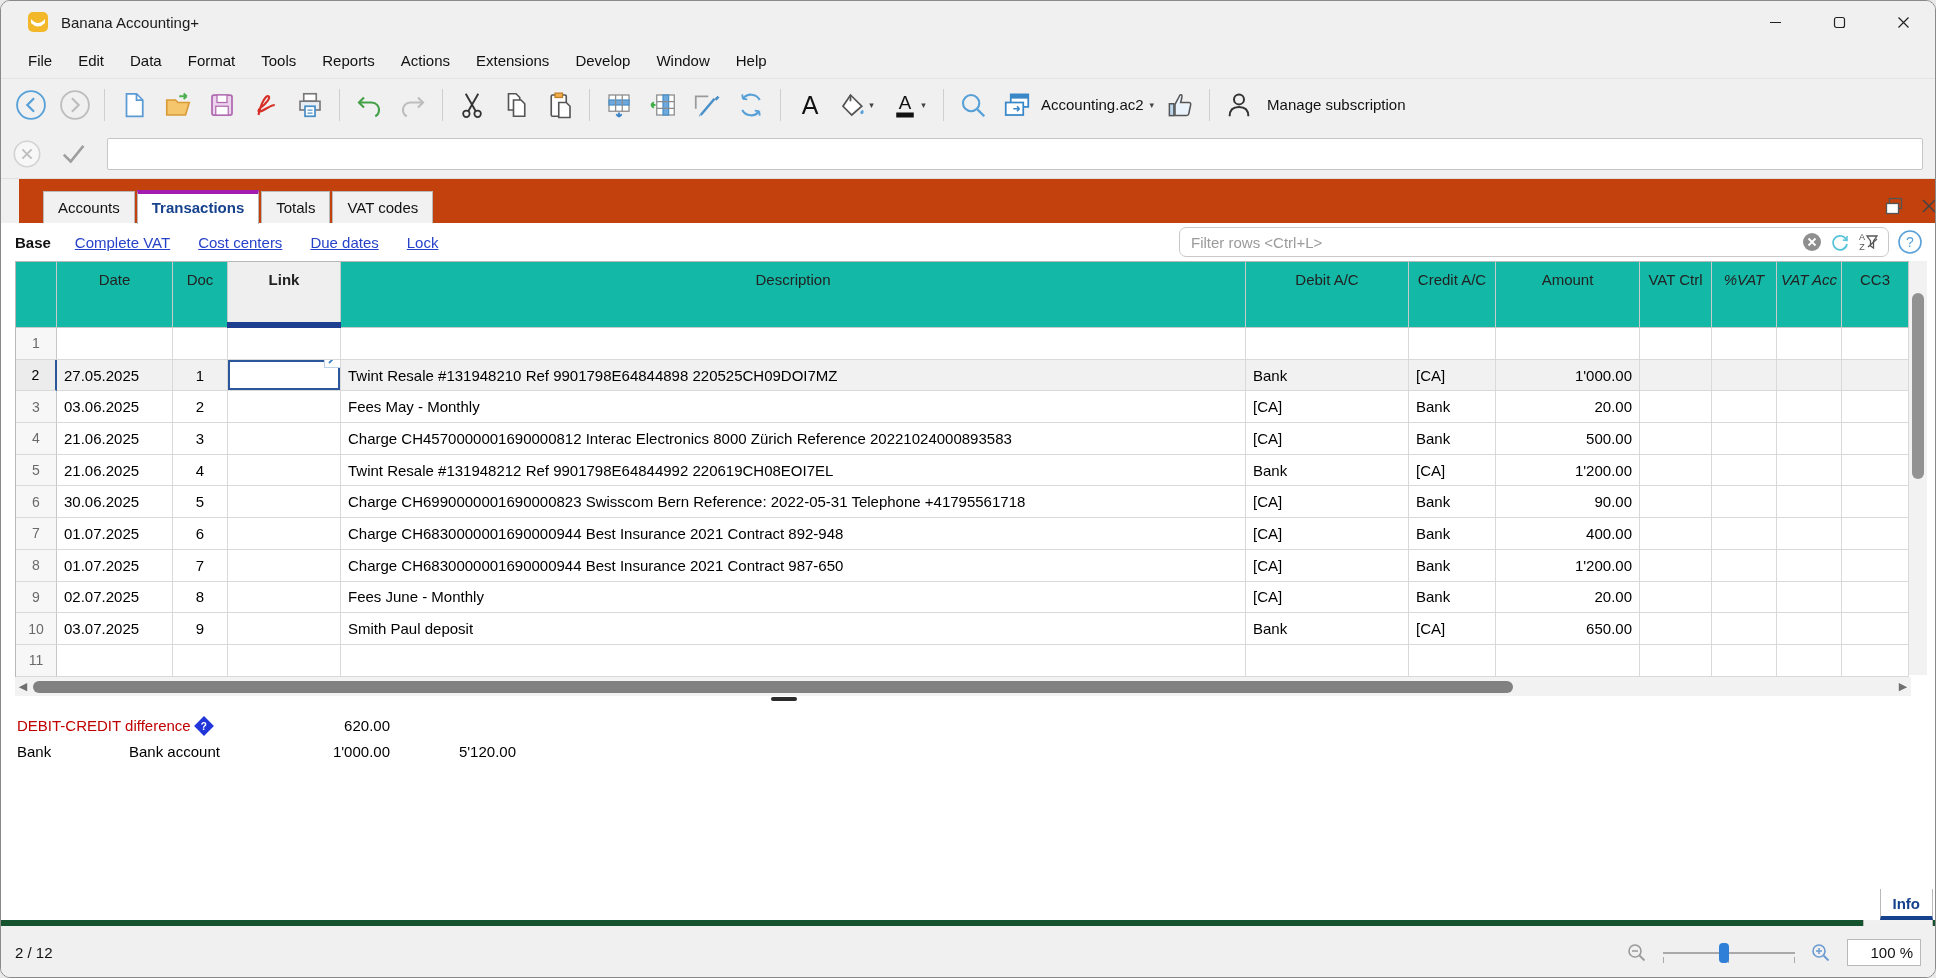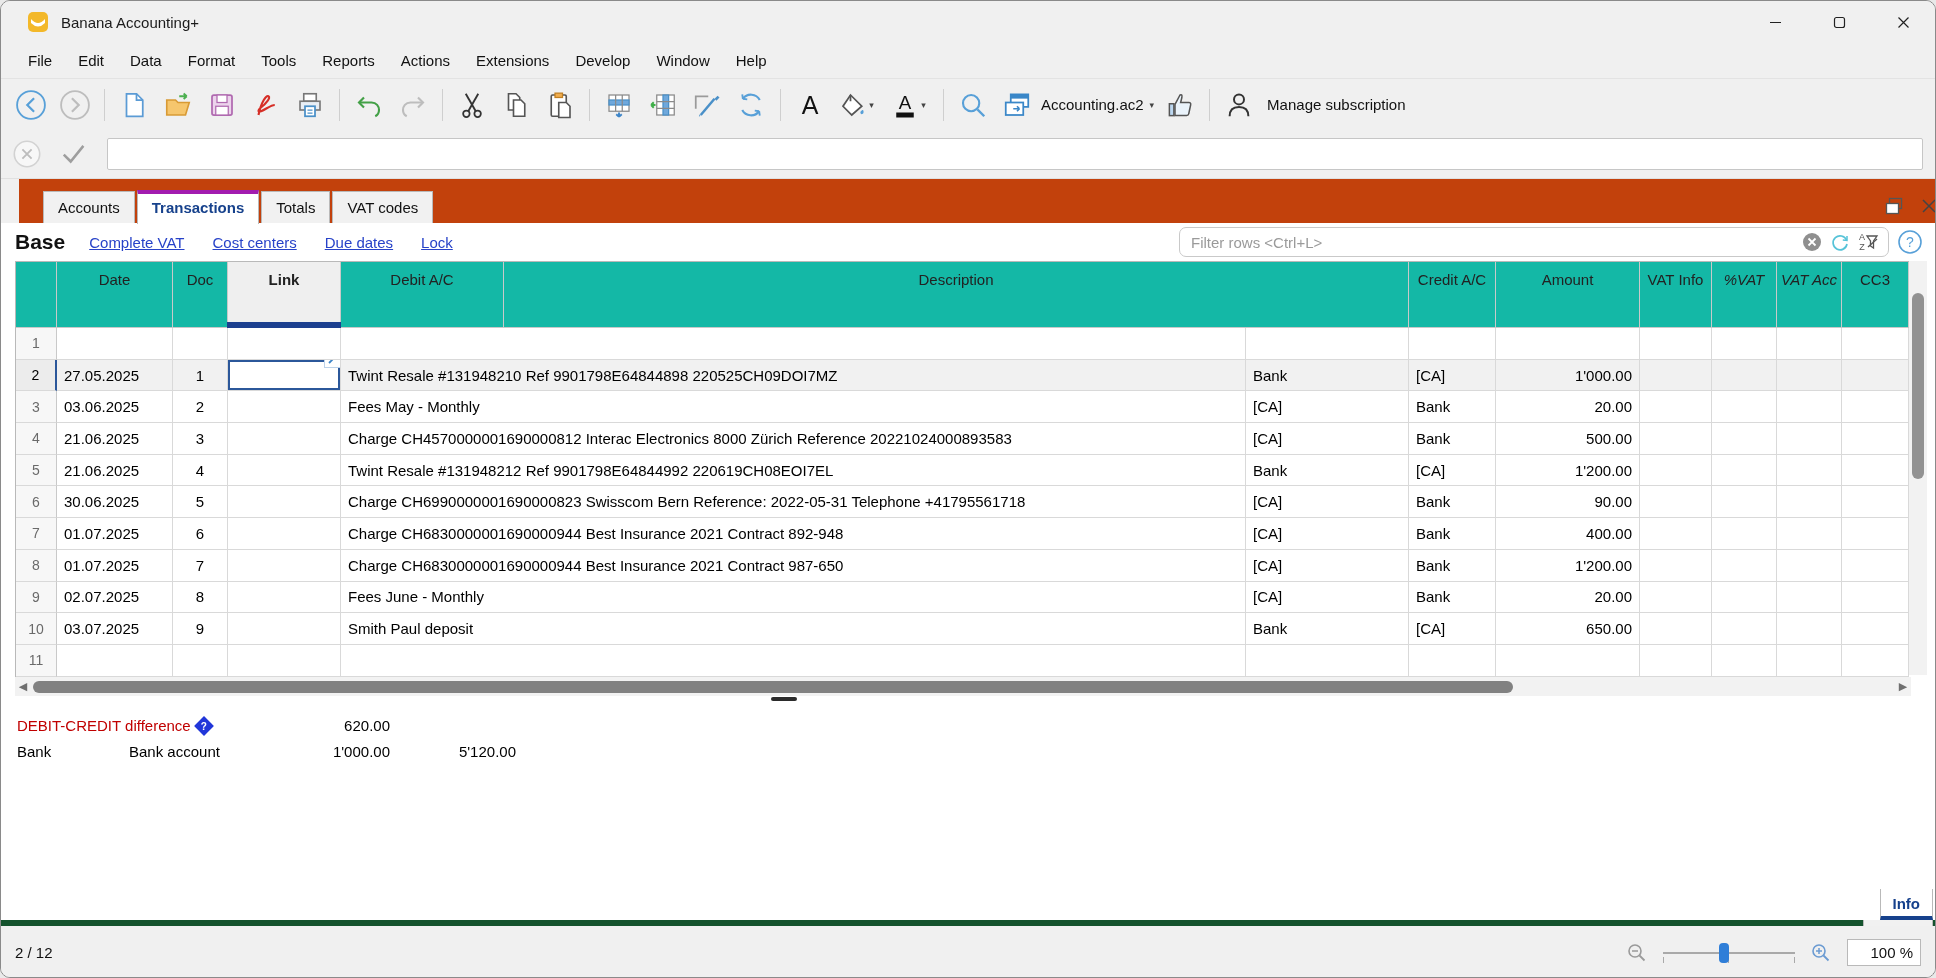--- a/index.html
+++ b/index.html
@@ -27,21 +27,21 @@
   .edit-icon{width:40px;height:34px;display:flex;align-items:center;justify-content:center;margin-left:6px;}
   .edit-input{flex:1;height:32px;margin-left:14px;margin-right:12px;border:1px solid #c6c6c6;background:#fff;font-size:15px;padding:0 8px;border-radius:2px;outline:none;}
   
   .tabbar{position:absolute;top:178px;left:0;width:100%;height:44px;display:flex;align-items:flex-end;padding-left:24px;background:#c2410c;margin-left:18px;}
   .tab{font-size:15px;color:#111;background:#f1f1f1;border:1px solid #b9b9b9;border-bottom:none;padding:7px 14px 8px 14px;margin-right:2px;position:relative;top:1px;}
   .tab.active{background:#fff;border-top:4px solid #a21caf;color:#16418c;font-weight:bold;padding-top:5px;z-index:3;}
   .tab-corner{margin-left:auto;display:flex;align-items:center;gap:18px;padding-right:16px;padding-bottom:8px;}
   
   .content{position:absolute;top:222px;left:0;width:100%;height:666px;background:#fff;}
   .viewsrow{position:absolute;top:0;left:0;width:100%;height:38px;display:flex;align-items:center;padding-left:14px;}
-  .view-base{font-size:21px;font-weight:bold;color:#111;margin-right:24px;}
+  .view-base{font-size:15px;font-weight:bold;color:#111;margin-right:24px;}
   .view-link{font-size:15px;color:#2742c8;text-decoration:underline;margin-right:28px;}
   .filterwrap{margin-left:auto;display:flex;align-items:center;margin-right:10px;}
   .filterbox{width:710px;height:30px;border:1px solid #c9c9c9;border-radius:7px;background:#fff;display:flex;align-items:center;padding:0 6px 0 9px;}
   .filter-input{flex:1;border:none;outline:none;font-size:15px;color:#333;background:transparent;}
   .filter-input::placeholder{color:#9a9a9a;}
   .fbtn{width:28px;height:26px;display:flex;align-items:center;justify-content:center;}
   .helpbtn{width:30px;height:30px;display:flex;align-items:center;justify-content:center;margin-left:6px;}
   
   .grid{position:absolute;top:38px;left:14px;width:1896px;border-top:1px solid #b9b9b9;border-left:1px solid #b9b9b9;}
   .hrow{display:flex;height:66px;background:#14b8a6;}
@@ -377,25 +377,25 @@
         </div>
       </div>
     </div>
 
     <div class="grid">
       <div class="hrow">
         <div class="hc col-num"></div>
         <div class="hc col-date">Date</div>
         <div class="hc col-doc">Doc</div>
         <div class="hc col-link link-h">Link</div>
+        <div class="hc col-desc">Description</div>
         <div class="hc col-debit">Debit A/C</div>
-        <div class="hc col-desc">Description</div>
         <div class="hc col-credit">Credit A/C</div>
         <div class="hc col-amount">Amount</div>
-        <div class="hc col-vat">VAT Info</div>
+        <div class="hc col-vat">VAT Ctrl</div>
         <div class="hc col-pvat it">%VAT</div>
         <div class="hc col-vatacc it">VAT Acc</div>
         <div class="hc col-cc3">CC3</div>
       </div>
 
       <div class="trow">
         <div class="c col-num">1</div>
         <div class="c col-date"></div>
         <div class="c col-doc"></div>
         <div class="c col-link"></div>

